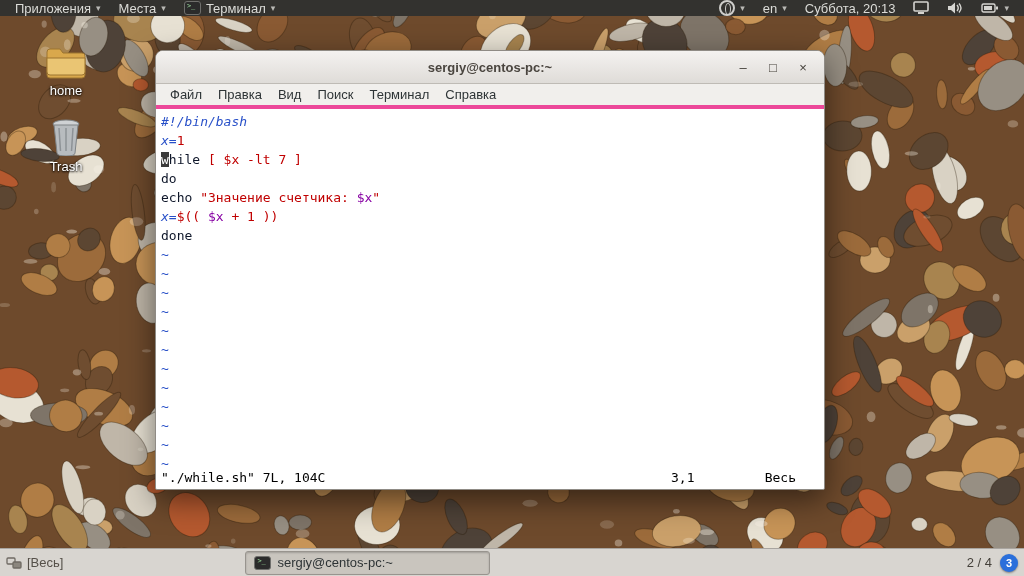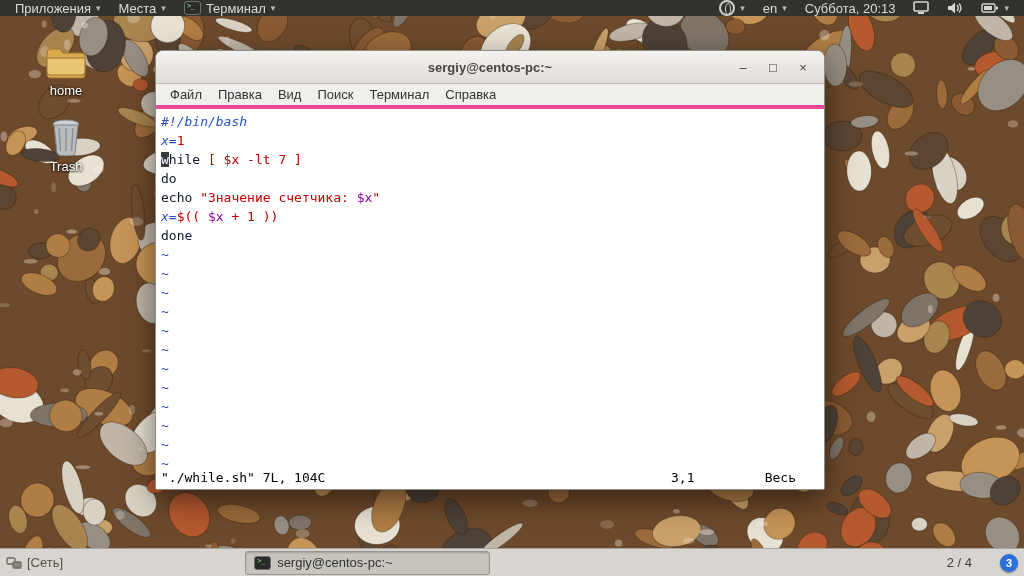--- a/index.html
+++ b/index.html
@@ -62,21 +62,21 @@
   .vs-all  { position:absolute; right:23px; top:0; }
 
   
   .bottom-panel { position:absolute; left:0; right:0; bottom:0; height:28px; background:#d8d5d0;
     border-top:1px solid #a9a5a0; display:flex; align-items:center; z-index:30; font-size:13px; color:#2e3436;
     padding:0 6px; }
   .bp-net { display:flex; align-items:center; gap:5px; color:#555049; }
   .task-btn { margin-left:182px; width:245px; height:24px; background:#c9c5be; border:1px solid #98948e;
     border-radius:3px; display:flex; align-items:center; gap:6px; padding:0 8px; box-shadow:inset 0 1px 2px rgba(0,0,0,.2); }
   .task-btn .t-label { font-size:13px; color:#2e3436; white-space:nowrap; overflow:hidden; }
-  .bp-right { margin-left:auto; display:flex; align-items:center; gap:24px; }
+  .bp-right { margin-left:auto; display:flex; align-items:center; gap:4px; }
   .pager { color:#44403a; padding:0 4px; }
   .notif-badge { width:18px; height:18px; border-radius:50%; background:#2a6fdb; color:#fff; font-size:11px;
     font-weight:bold; display:flex; align-items:center; justify-content:center; box-shadow:0 1px 2px rgba(0,0,0,.4); }
 </style>
 </head>
 <body>
 
 <div class="stage">
 
   <div class="desktop-bg">
@@ -753,21 +753,21 @@
       </div>
     </div>
   </div>
 
   <div class="bottom-panel">
     <div class="bp-net">
       <svg width="16" height="14" viewBox="0 0 16 14">
         <rect x="1" y="2" width="8" height="6" rx="1" fill="none" stroke="#6f6a63" stroke-width="1.3"></rect>
         <rect x="7" y="6" width="8" height="6" rx="1" fill="#8b867e" stroke="#6f6a63" stroke-width="1.3"></rect>
       </svg>
-      <span>[Сеть]</span>
+      <span>[Весь]</span>
     </div>
 
     <div class="task-btn">
       <span class="term-mini-icon"></span>
       <span class="t-label">sergiy@centos-pc:~</span>
     </div>
 
     <div class="bp-right">
       <span class="pager">2 / 4</span>
       <span class="notif-badge">3</span>

